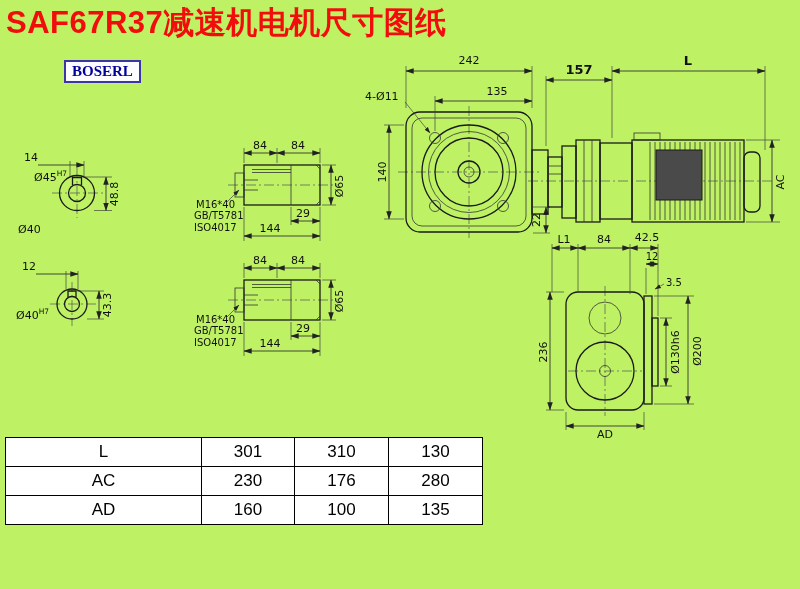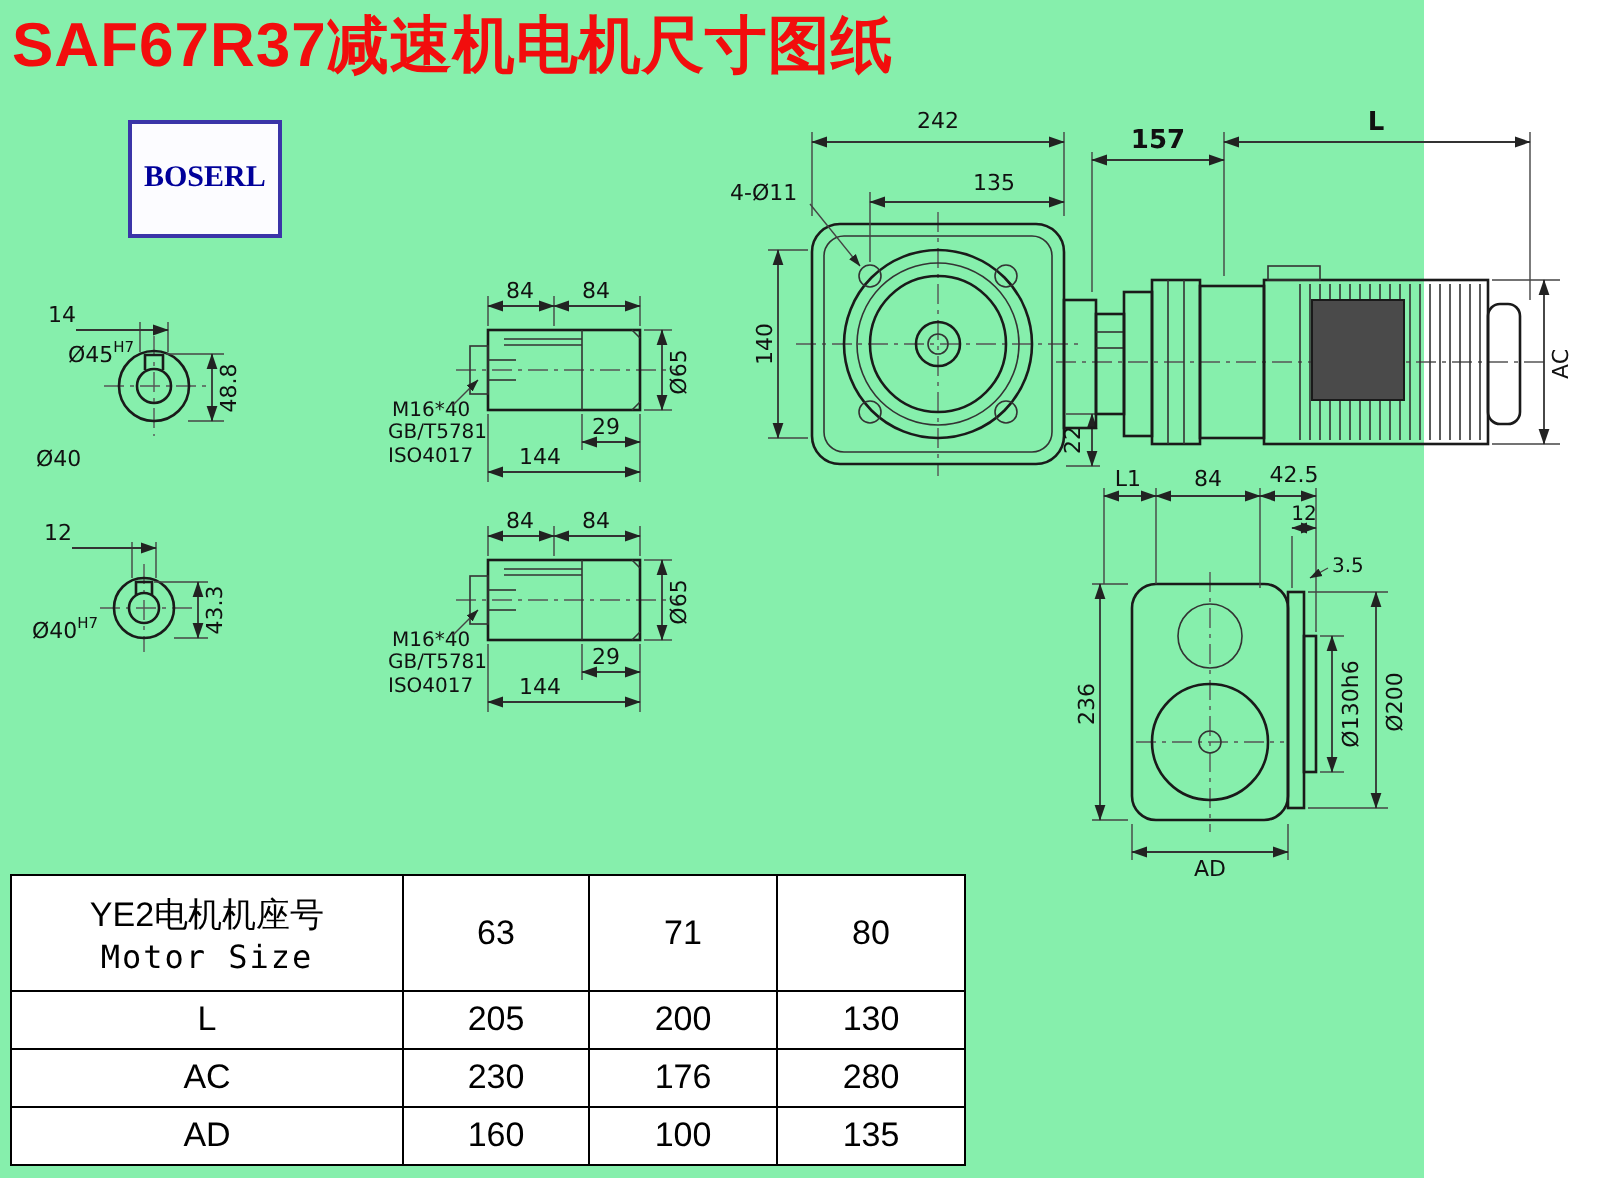--- a/index.html
+++ b/index.html
@@ -1,23 +1,23 @@
 <!DOCTYPE html>
 <html><head>
 <meta charset="utf-8">
 <style>
   * { margin:0; padding:0; box-sizing:border-box; }
   html,body { width:800px; height:589px; background:#fff; }
   body { font-family:"Liberation Sans", sans-serif; position:relative; overflow:hidden; }
-  .page { position:absolute; left:0; top:0; width:712px; height:589px; background:#86efac; }
+  .page { position:absolute; left:0; top:0; width:800px; height:589px; background:#bef264; }
   .title { position:absolute; left:6px; top:2px; font-size:31px; font-weight:bold; color:#f20d0d;
            letter-spacing:0.5px; white-space:nowrap; font-family:"Liberation Sans", sans-serif; }
   .logo { position:absolute; left:64px; top:60px; border:2px solid #3b35a8; color:#00009a;
           background:#fcfcff; font-family:"Liberation Serif", serif; font-weight:bold;
-          font-size:15px; padding:19px 6px; }
+          font-size:15px; padding:1px 6px; }
   svg.draw { position:absolute; left:0; top:0; }
   .part { fill:none; stroke:#1a1a1a; stroke-width:1.3; }
   .thin { fill:none; stroke:#333; stroke-width:0.8; }
   .dim  { fill:none; stroke:#333; stroke-width:0.9; }
   .ext  { fill:none; stroke:#444; stroke-width:0.7; }
   .cl   { fill:none; stroke:#555; stroke-width:0.7; stroke-dasharray:10 3 2 3; }
   .dark { fill:#4a4a4a; stroke:#1a1a1a; stroke-width:1; }
   svg text { font-family:"DejaVu Sans", sans-serif; font-size:11px; fill:#111; }
   svg text.big { font-size:13px; font-weight:bold; }
   svg text.small { font-size:10px; }
@@ -256,33 +256,24 @@
 
   <div class="tablewrap">
     <table>
       <colgroup>
         <col style="width:196px">
           <col style="width:93px">
           <col style="width:94px">
           <col style="width:94px">
       </colgroup>
       <tbody>
-        <tr class="hr">
-          <td>
-            <div class="cn">YE2电机机座号</div>
-            <div class="en">Motor Size</div>
-          </td>
-          <td>63</td>
-          <td>71</td>
-          <td>80</td>
-        </tr>
         <tr>
           <td>L</td>
-          <td>205</td>
-          <td>200</td>
+          <td>301</td>
+          <td>310</td>
           <td>130</td>
         </tr>
         <tr>
           <td>AC</td>
           <td>230</td>
           <td>176</td>
           <td>280</td>
         </tr>
         <tr>
           <td>AD</td>

